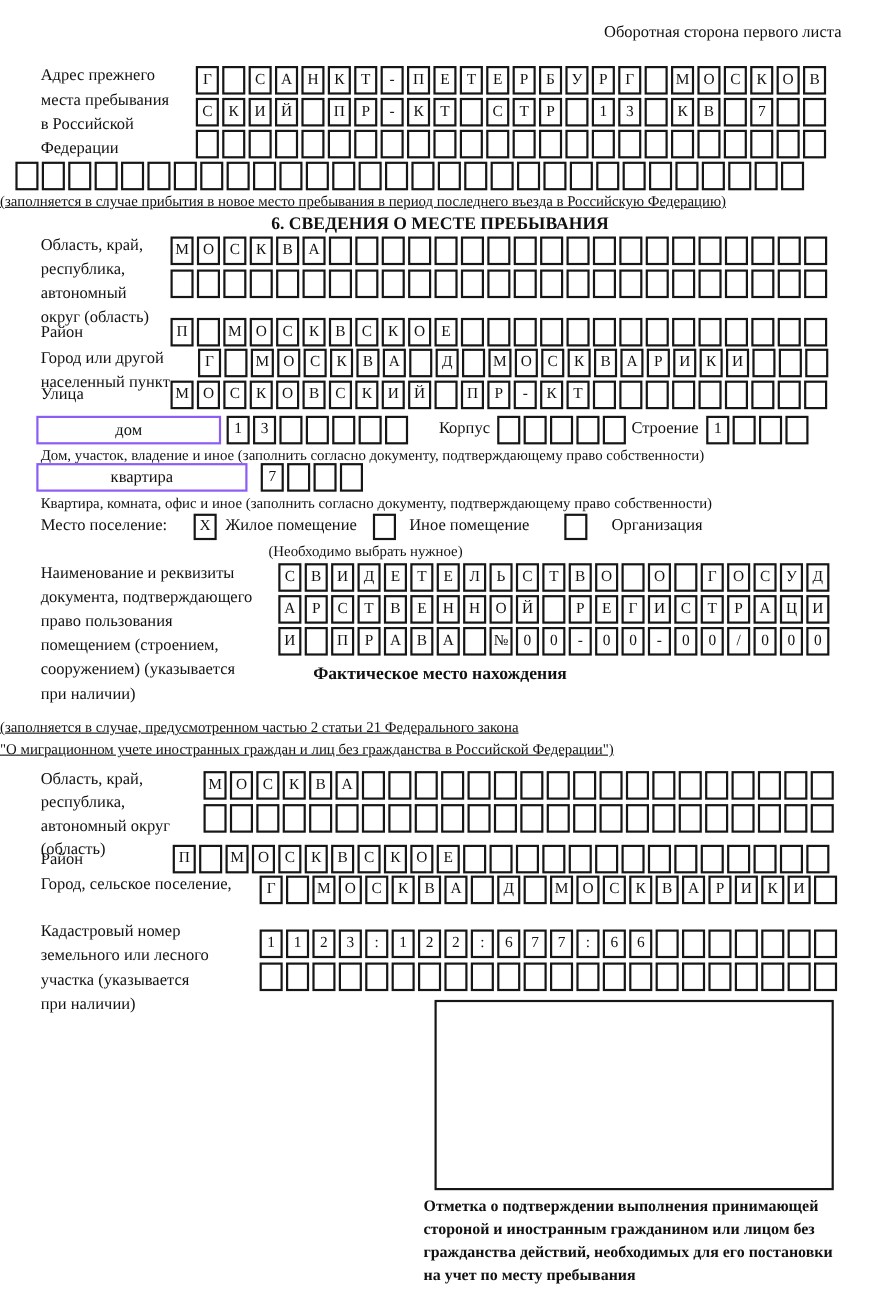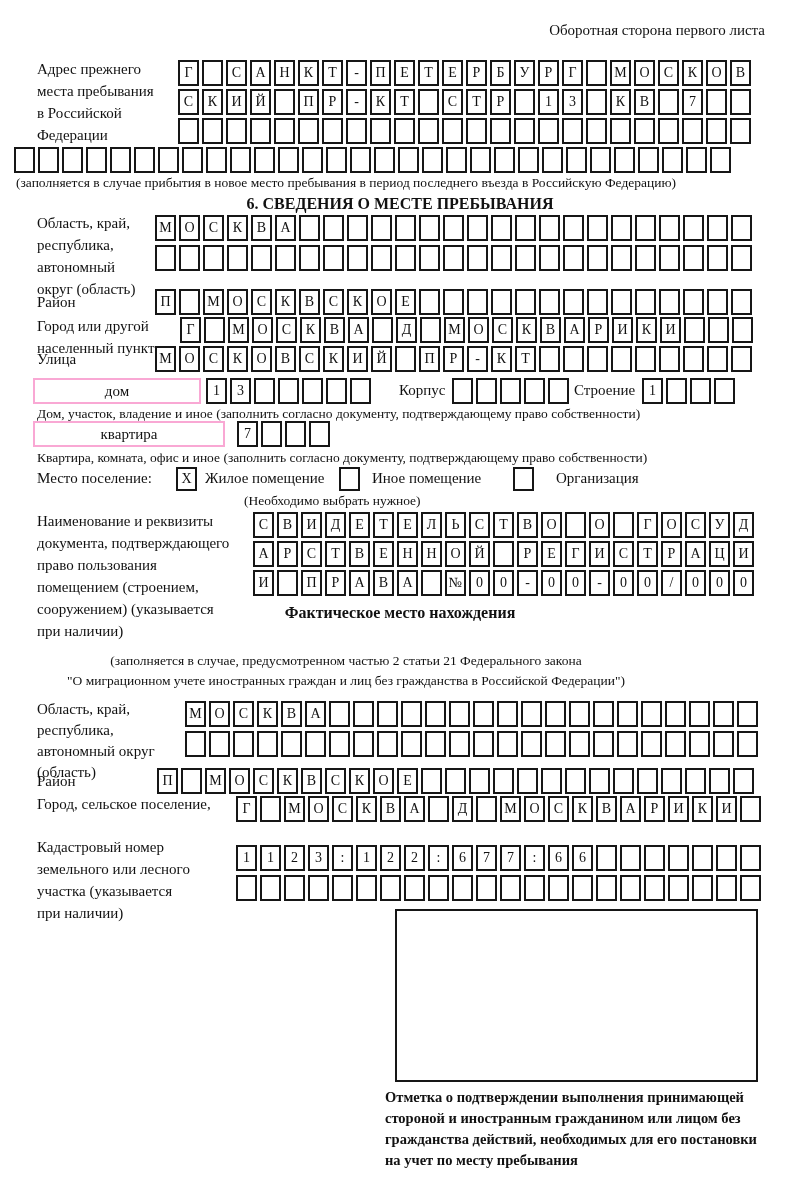--- a/index.html
+++ b/index.html
@@ -11,29 +11,29 @@
   .corner{position:absolute;top:22px;right:35px;font-size:15px;}
   .lbl{position:absolute;font-size:15px;line-height:22px;white-space:nowrap;}
   .lbl.lh21{line-height:21px;}
   .cells{position:absolute;display:flex;gap:3px;}
   .cell{
     box-sizing:border-box;width:21px;height:26px;border:2px solid #161616;
     display:inline-flex;align-items:center;justify-content:center;
     font-size:14px;line-height:1;background:#fff;flex:0 0 auto;
   }
   .bigbox{
-    position:absolute;box-sizing:border-box;height:26px;border:2px solid #f9a8d4;
+    position:absolute;box-sizing:border-box;height:26px;border:2px solid #8b5cf6;
     display:flex;align-items:center;justify-content:center;font-size:15px;background:#fff;
   }
   .checkbox{
     position:absolute;box-sizing:border-box;width:21px;height:24px;border:2px solid #161616;
     display:flex;align-items:center;justify-content:center;font-size:14px;background:#fff;
   }
   .note{position:absolute;font-size:13.5px;white-space:nowrap;}
-  .center{left:0;width:692px;text-align:center;white-space:normal;}
+  .center{left:0;width:692px;text-align:left;white-space:normal;text-decoration:underline;}
   .title{position:absolute;left:0;width:800px;text-align:center;font-weight:bold;font-size:16px;}
   .stampbox{position:absolute;box-sizing:border-box;border:2px solid #161616;background:#fff;}
   .caption{position:absolute;font-size:14.5px;line-height:21px;text-align:left;font-weight:bold;}
   .inline-label{position:absolute;font-size:15px;white-space:nowrap;}
 </style>
 </head>
 <body>
 
 <div class="page">
 

